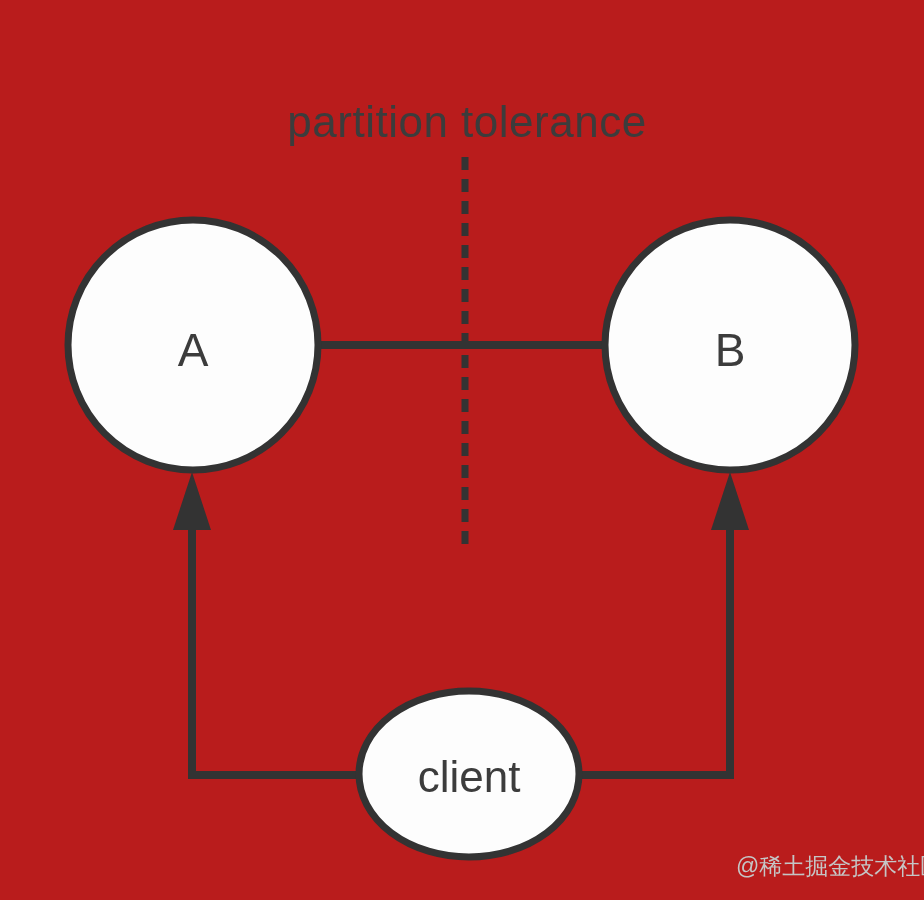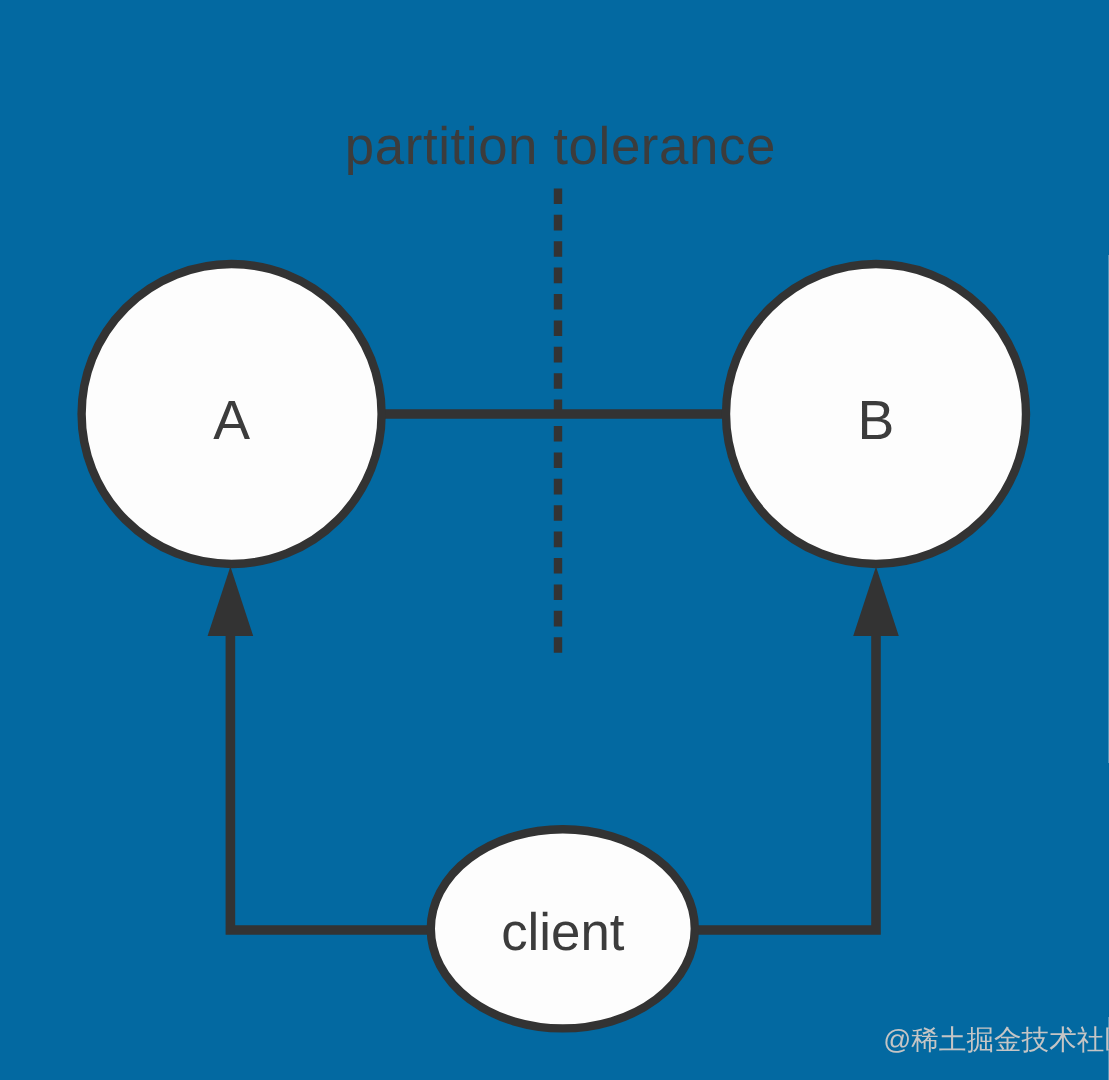--- a/index.html
+++ b/index.html
@@ -5,21 +5,21 @@
   html, body {
     margin: 0;
     padding: 0;
     background: #e9e9e9;
     font-family: "Liberation Sans", sans-serif;
   }
   .stage {
     position: relative;
     width: 924px;
     height: 900px;
-    background: #0369a1;
+    background: #b91c1c;
     overflow: hidden;
   }
   svg { display: block; }
 
   .title-text {
     font-family: "Liberation Sans", sans-serif;
     font-size: 44px;
     font-weight: 400;
     letter-spacing: 0.5px;
     fill: #3c3c3c;

